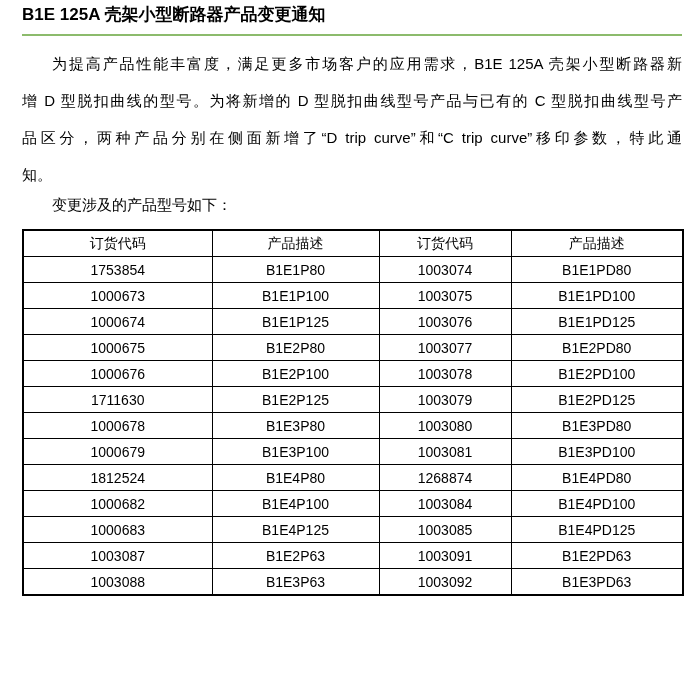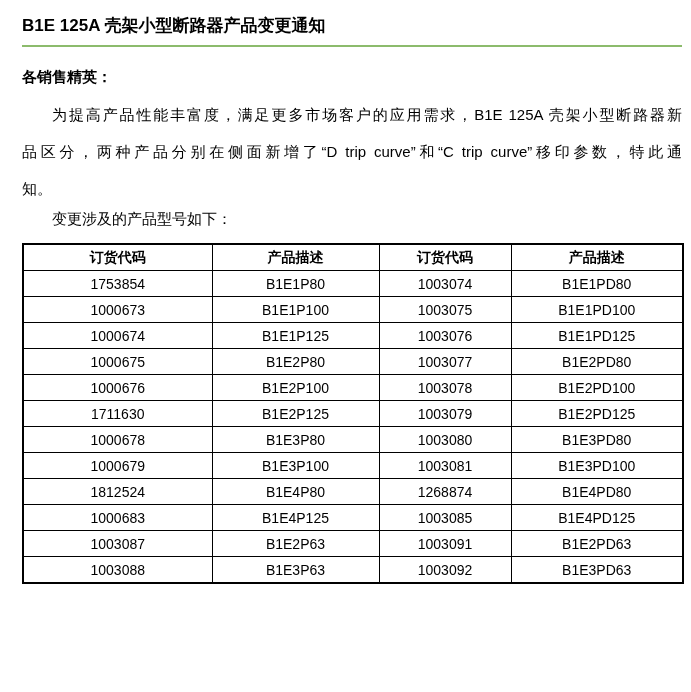--- a/index.html
+++ b/index.html
@@ -11,21 +11,21 @@
     width: 691px;
     height: 692px;
     overflow: hidden;
     font-family: "Liberation Sans", sans-serif;
     color: #000000;
   }
   .page {
     box-sizing: border-box;
     width: 691px;
     height: 692px;
-    padding: 15px 9px 0 22px;
+    padding: 4px 9px 0 22px;
     overflow: hidden;
   }
   .doc-title {
     margin: 0;
     font-size: 17px;
     font-weight: 700;
     line-height: 22px;
   }
   .title-rule {
     height: 0;
@@ -70,36 +70,36 @@
     border: 1px solid #000000;
     height: 25px;
     padding: 0;
     text-align: center;
     vertical-align: middle;
     font-size: 14px;
     overflow: hidden;
     white-space: nowrap;
   }
   table.product-table th {
-    font-weight: 700;
+    font-weight: 400;
   }
 </style>
 </head>
 <body>
 
 <div class="page">
 
   <h1 class="doc-title">B1E 125A 壳架小型断路器产品变更通知</h1>
 
   <div class="title-rule" style="border-bottom-color: rgb(140, 187, 108);"></div>
 
-  <div class="salutation">各销售精英：</div>
 
   <div class="paragraph">
     <div class="para-line just indent">为提高产品性能丰富度，满足更多市场客户的应用需求，B1E 125A 壳架小型断路器新</div>
+    <div class="para-line just">增 D 型脱扣曲线的型号。为将新增的 D 型脱扣曲线型号产品与已有的 C 型脱扣曲线型号产</div>
     <div class="para-line just">品区分，两种产品分别在侧面新增了“D trip curve”和“C trip curve”移印参数，特此通</div>
     <div class="para-line">知。</div>
   </div>
 
   <div class="table-intro indent">变更涉及的产品型号如下：</div>
 
   <table class="product-table">
     <colgroup>
       <col style="width:189px">
       <col style="width:167px">
@@ -163,20 +163,26 @@
           <td>1003081</td>
           <td>B1E3PD100</td>
         </tr>
         <tr>
           <td>1812524</td>
           <td>B1E4P80</td>
           <td>1268874</td>
           <td>B1E4PD80</td>
         </tr>
         <tr>
+          <td>1000682</td>
+          <td>B1E4P100</td>
+          <td>1003084</td>
+          <td>B1E4PD100</td>
+        </tr>
+        <tr>
           <td>1000683</td>
           <td>B1E4P125</td>
           <td>1003085</td>
           <td>B1E4PD125</td>
         </tr>
         <tr>
           <td>1003087</td>
           <td>B1E2P63</td>
           <td>1003091</td>
           <td>B1E2PD63</td>

